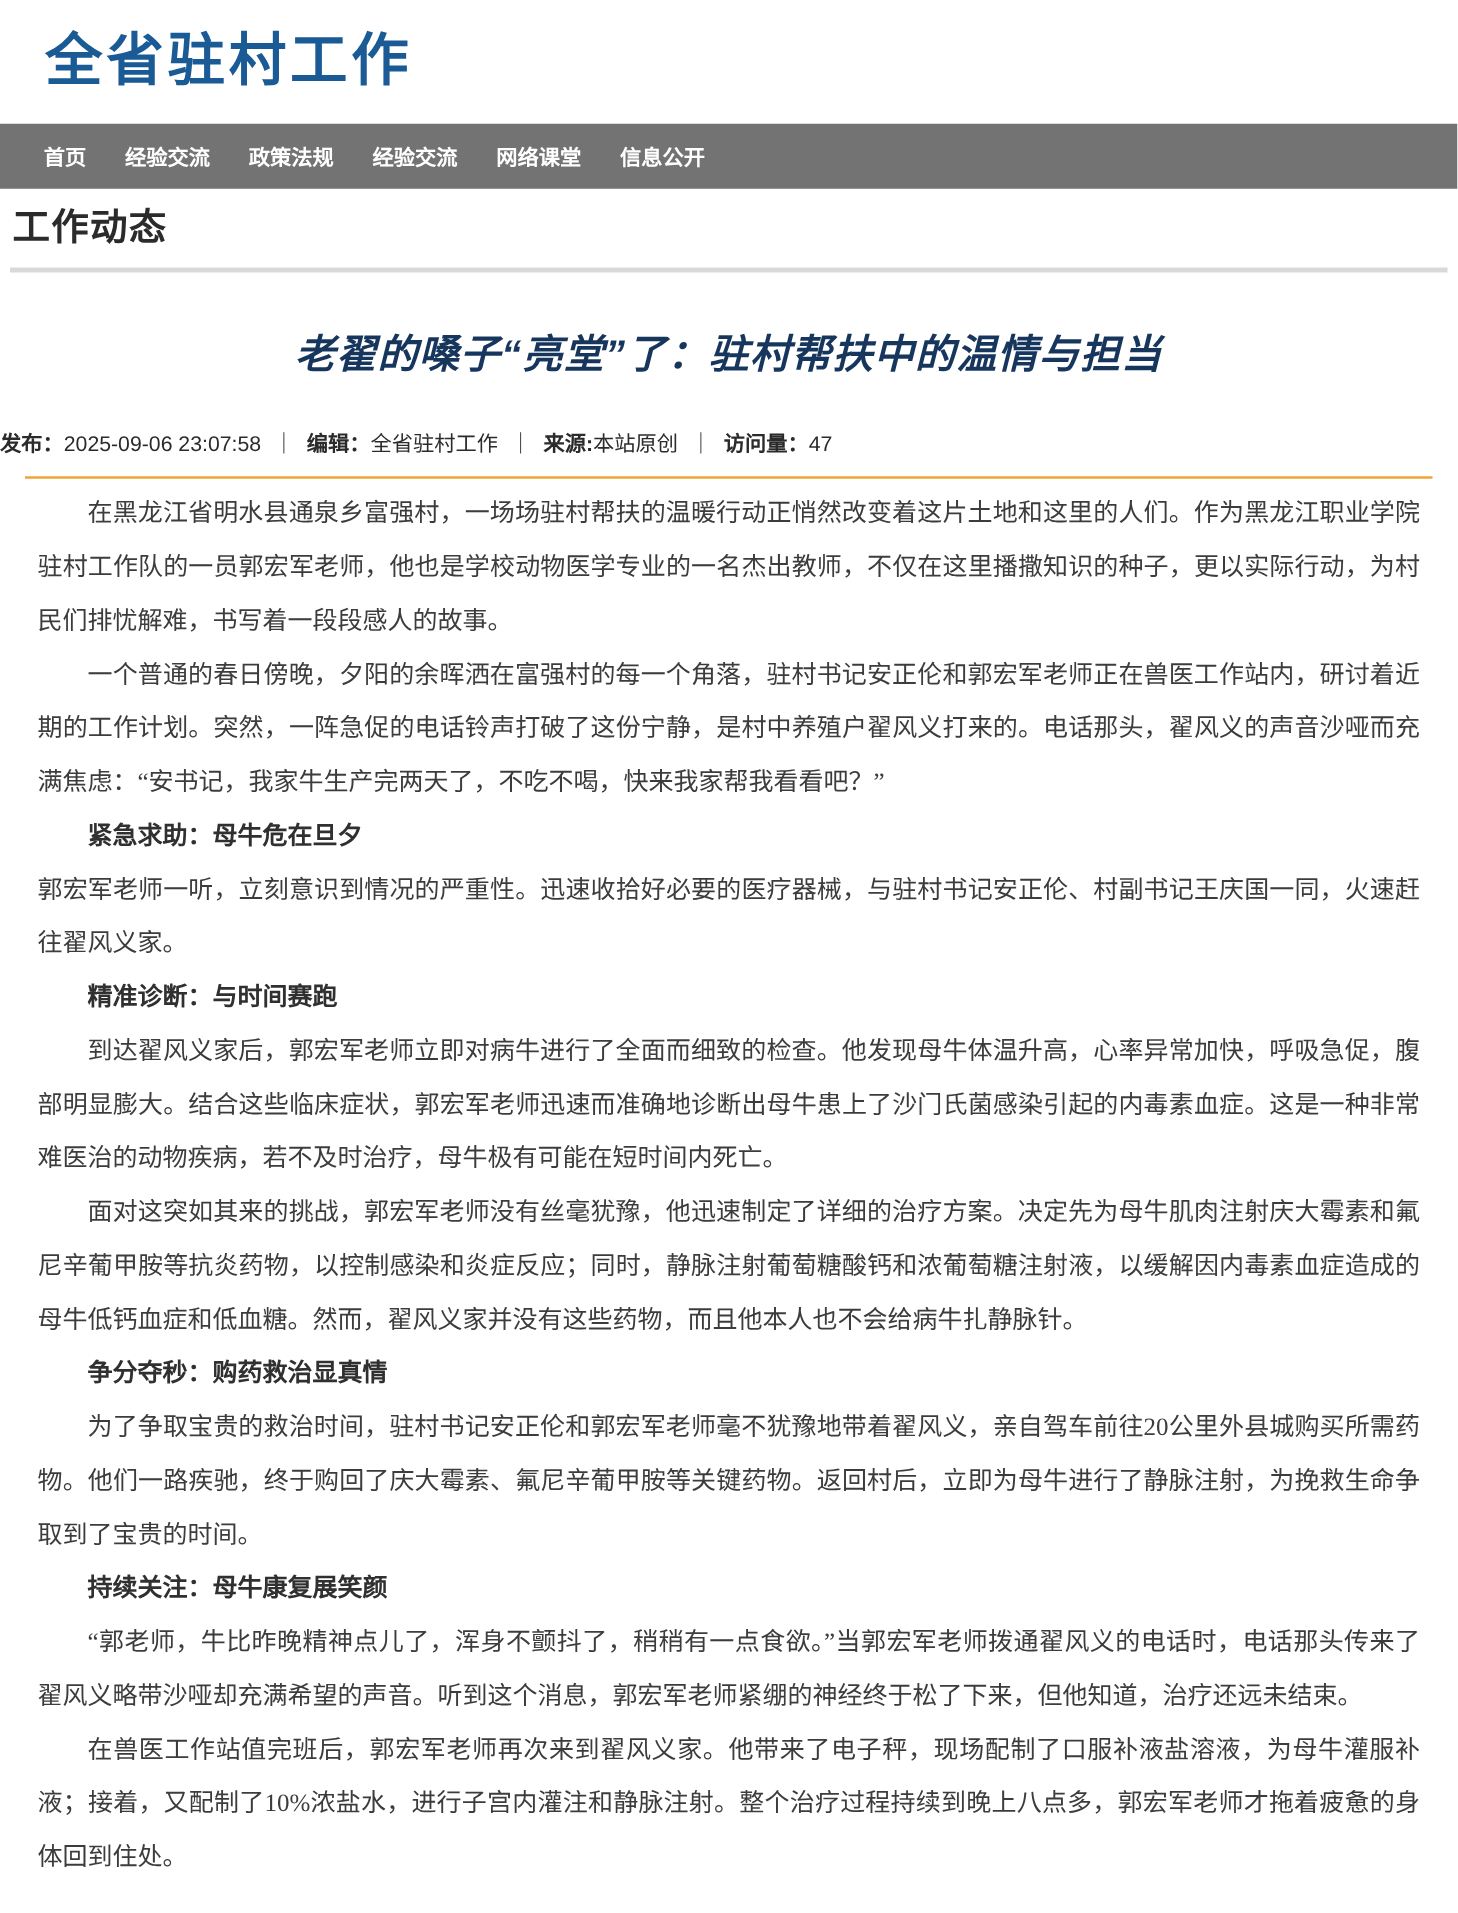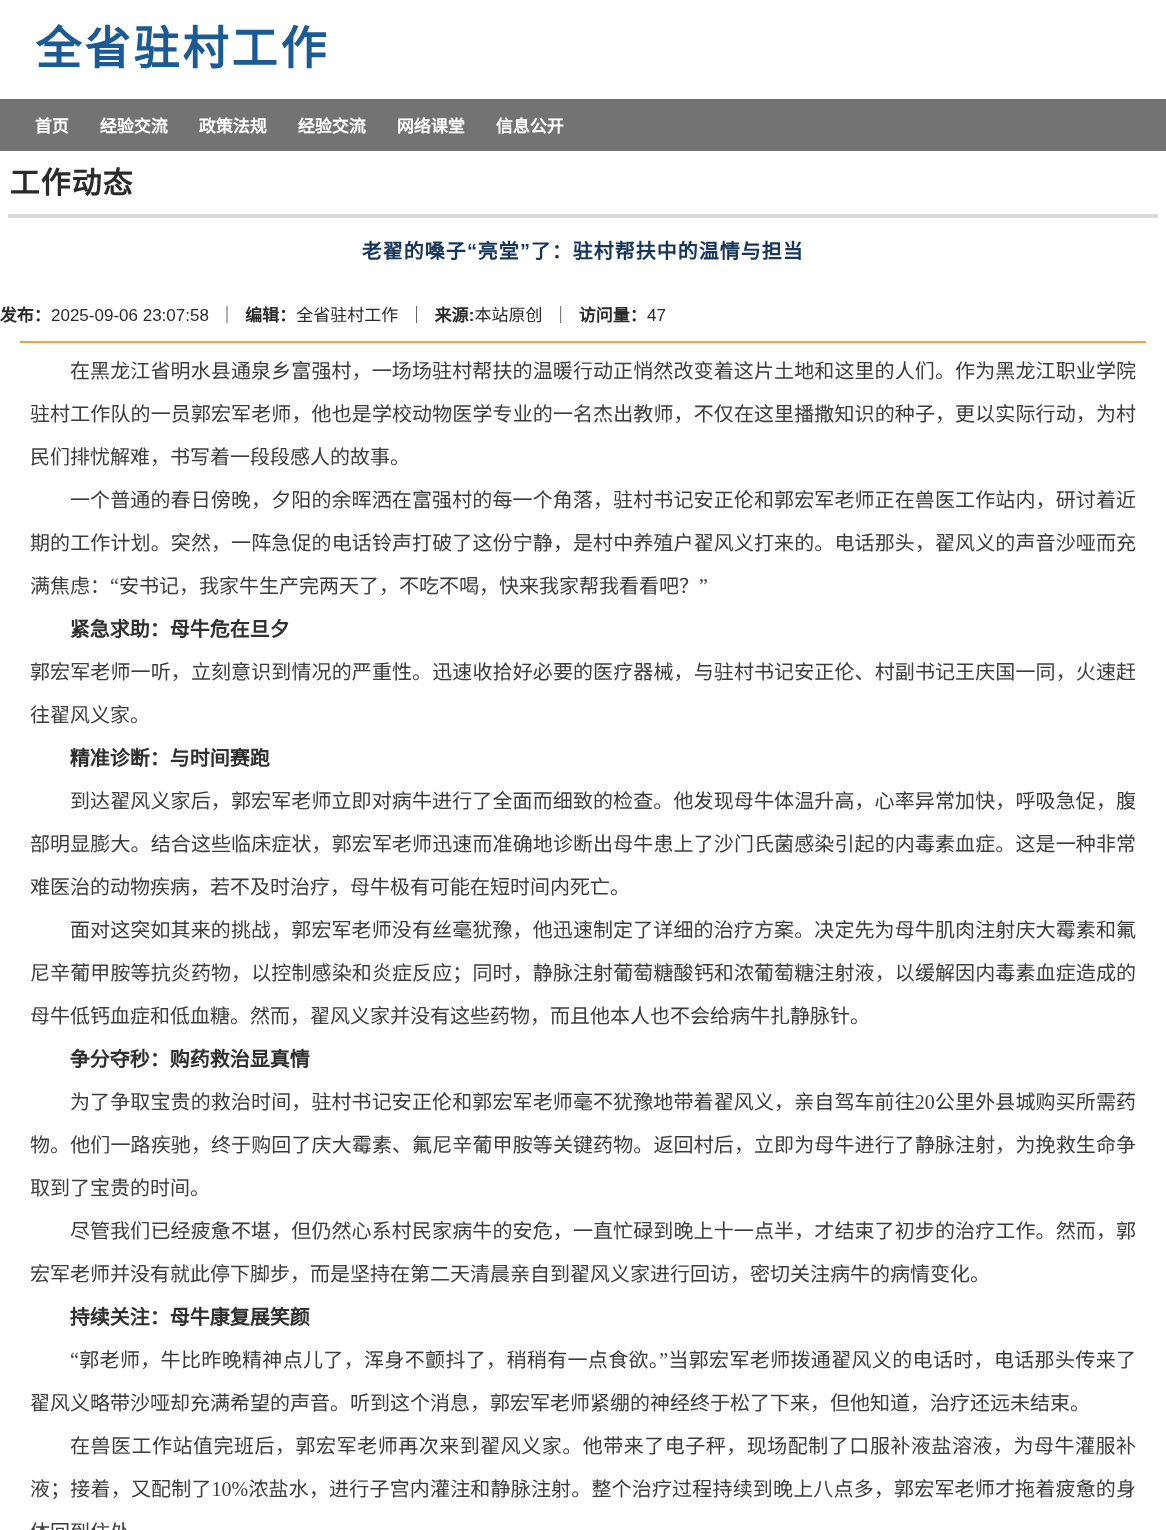--- a/index.html
+++ b/index.html
@@ -49,27 +49,28 @@
     color: #2b2b2b;
     letter-spacing: 1px;
     line-height: 1.3;
   }
   .section-rule {
     height: 4px;
     background: #d9d9d9;
     margin-top: 12px;
   }
   .article-title {
-    margin: 20px 40px 0 40px;
+    margin: 44px 40px 0 40px;
     text-align: center;
     color: #17365d;
-    font-size: 20px;
+    font-size: 32px;
     font-weight: bold;
     letter-spacing: 1px;
     line-height: 1.35;
+    font-style: italic;
   }
   .article-meta {
     margin-top: 36px;
     font-size: 17px;
     color: #2b2b2b;
     white-space: nowrap;
   }
   .meta-label { font-weight: bold; }
   .meta-value { font-weight: normal; }
   .meta-sep { margin: 0 5px; color: #2b2b2b; }
@@ -154,21 +155,20 @@
         <p class="para subheading indent">精准诊断：与时间赛跑</p>
 
         <p class="para indent">到达翟风义家后，郭宏军老师立即对病牛进行了全面而细致的检查。他发现母牛体温升高，心率异常加快，呼吸急促，腹部明显膨大。结合这些临床症状，郭宏军老师迅速而准确地诊断出母牛患上了沙门氏菌感染引起的内毒素血症。这是一种非常难医治的动物疾病，若不及时治疗，母牛极有可能在短时间内死亡。</p>
 
         <p class="para indent">面对这突如其来的挑战，郭宏军老师没有丝毫犹豫，他迅速制定了详细的治疗方案。决定先为母牛肌肉注射庆大霉素和氟尼辛葡甲胺等抗炎药物，以控制感染和炎症反应；同时，静脉注射葡萄糖酸钙和浓葡萄糖注射液，以缓解因内毒素血症造成的母牛低钙血症和低血糖。然而，翟风义家并没有这些药物，而且他本人也不会给病牛扎静脉针。</p>
 
         <p class="para subheading indent">争分夺秒：购药救治显真情</p>
 
         <p class="para indent">为了争取宝贵的救治时间，驻村书记安正伦和郭宏军老师毫不犹豫地带着翟风义，亲自驾车前往20公里外县城购买所需药物。他们一路疾驰，终于购回了庆大霉素、氟尼辛葡甲胺等关键药物。返回村后，立即为母牛进行了静脉注射，为挽救生命争取到了宝贵的时间。</p>
 
-        <p class="para indent">尽管我们已经疲惫不堪，但仍然心系村民家病牛的安危，一直忙碌到晚上十一点半，才结束了初步的治疗工作。然而，郭宏军老师并没有就此停下脚步，而是坚持在第二天清晨亲自到翟风义家进行回访，密切关注病牛的病情变化。</p>
 
         <p class="para subheading indent">持续关注：母牛康复展笑颜</p>
 
         <p class="para indent">“郭老师，牛比昨晚精神点儿了，浑身不颤抖了，稍稍有一点食欲。”当郭宏军老师拨通翟风义的电话时，电话那头传来了翟风义略带沙哑却充满希望的声音。听到这个消息，郭宏军老师紧绷的神经终于松了下来，但他知道，治疗还远未结束。</p>
 
         <p class="para indent">在兽医工作站值完班后，郭宏军老师再次来到翟风义家。他带来了电子秤，现场配制了口服补液盐溶液，为母牛灌服补液；接着，又配制了10%浓盐水，进行子宫内灌注和静脉注射。整个治疗过程持续到晚上八点多，郭宏军老师才拖着疲惫的身体回到住处。</p>
 
       </div>
   </main>
 

